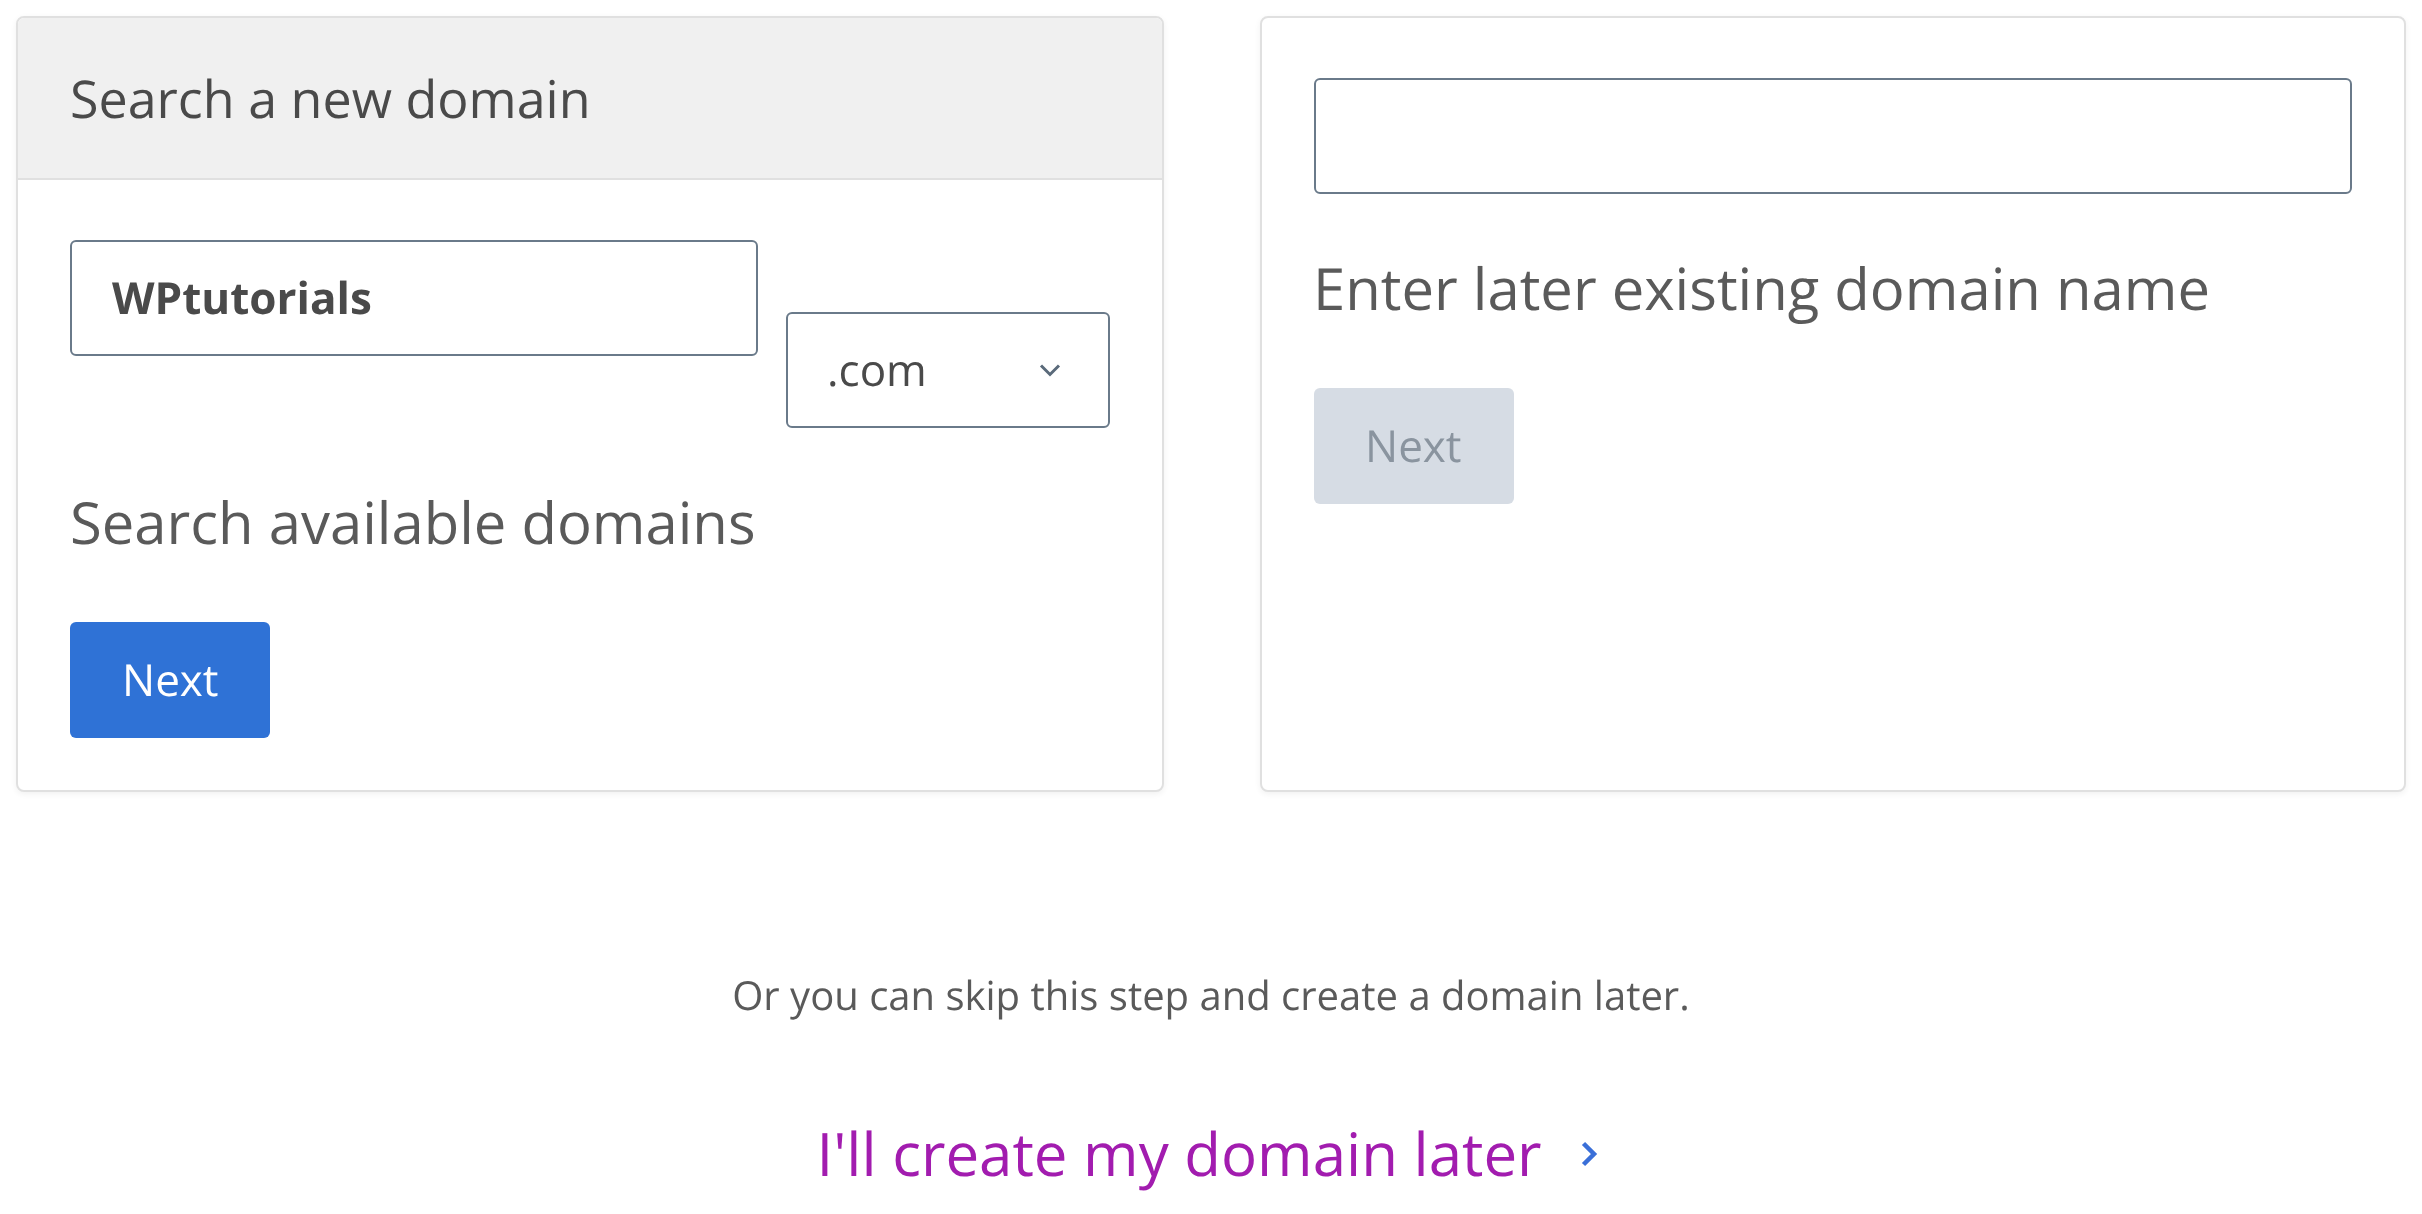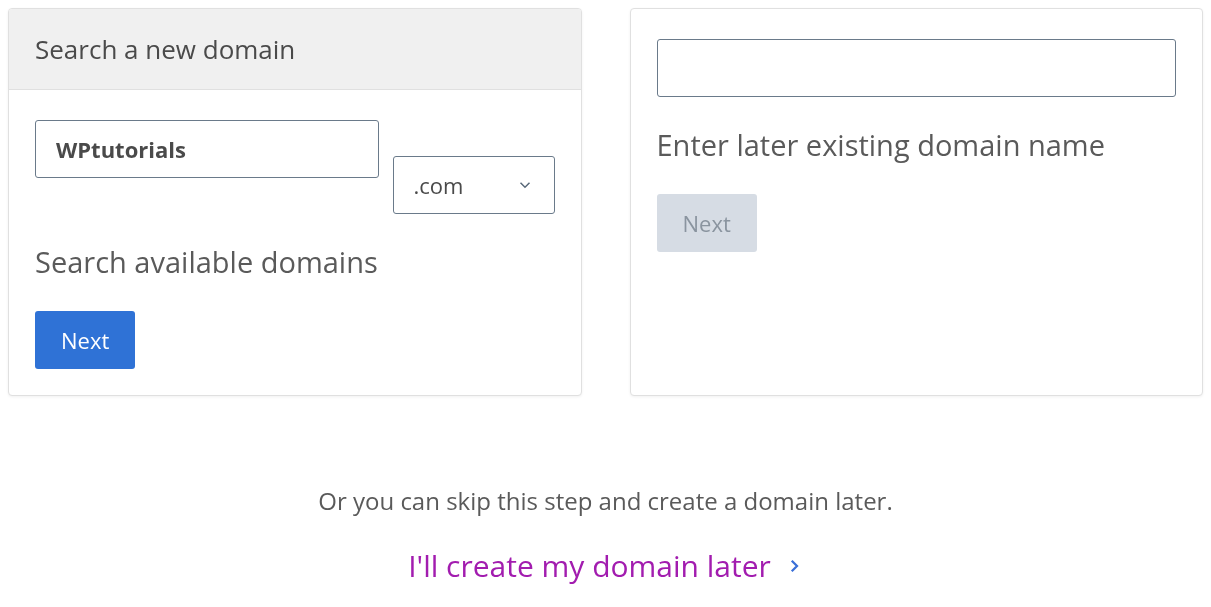--- a/index.html
+++ b/index.html
@@ -103,23 +103,23 @@
     .btn-disabled {
       background: #d6dce4;
       color: #8a949f;
       cursor: not-allowed;
     }
     .skip-block {
       margin-top: 88px;
       text-align: center;
     }
     .skip-text {
-      font-size: 24px;
+      font-size: 20px;
       color: #5a5a5a;
-      margin-bottom: 28px;
+      margin-bottom: 45px;
     }
     .skip-link {
       display: inline-flex;
       align-items: center;
       gap: 14px;
       color: #a21caf;
       font-size: 30px;
       text-decoration: none;
       cursor: pointer;
     }

